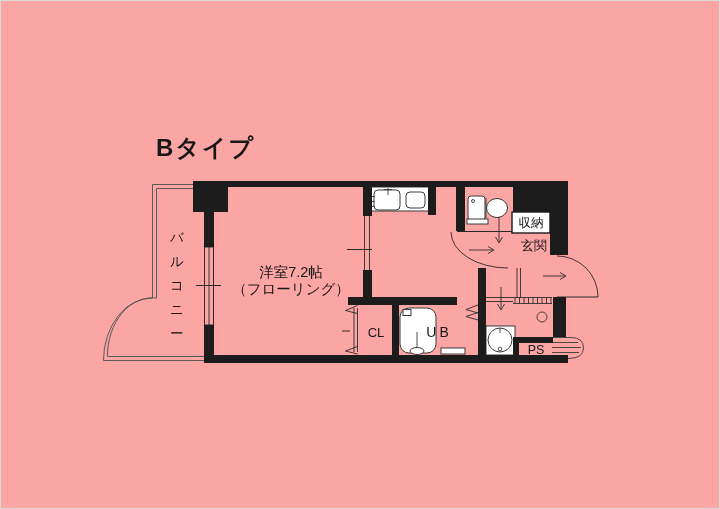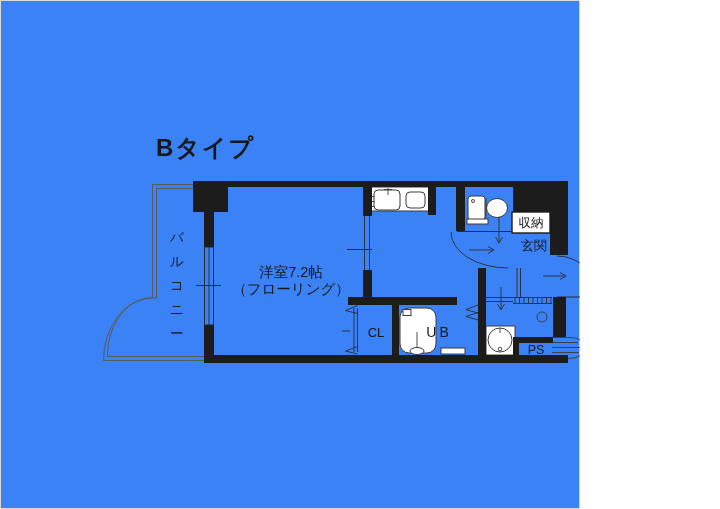--- a/index.html
+++ b/index.html
@@ -1,17 +1,17 @@
 <!DOCTYPE html>
 <html><head>
 <meta charset="utf-8">
 <style>
   html,body{margin:0;padding:0;background:#ffffff;}
   .stage{
-    position:relative;width:580px;height:509px;background:#3b82f6;
+    position:relative;width:720px;height:509px;background:#fca5a5;
     box-shadow: inset 0 0 0 1px #d9d9d9;
     font-family:"Liberation Sans","DejaVu Sans",sans-serif;
     overflow:hidden;
   }
   svg{display:block;}
   .wall{fill:#1c1c1c;stroke:none;}
   .thin{stroke:#2a2a2a;stroke-width:1;fill:none;}
   .thin9{stroke:#2a2a2a;stroke-width:0.9;fill:none;}
   .fixture{stroke:#3a3a3a;stroke-width:1;fill:#ffffff;}
   .fixline{stroke:#3a3a3a;stroke-width:0.9;fill:none;}

